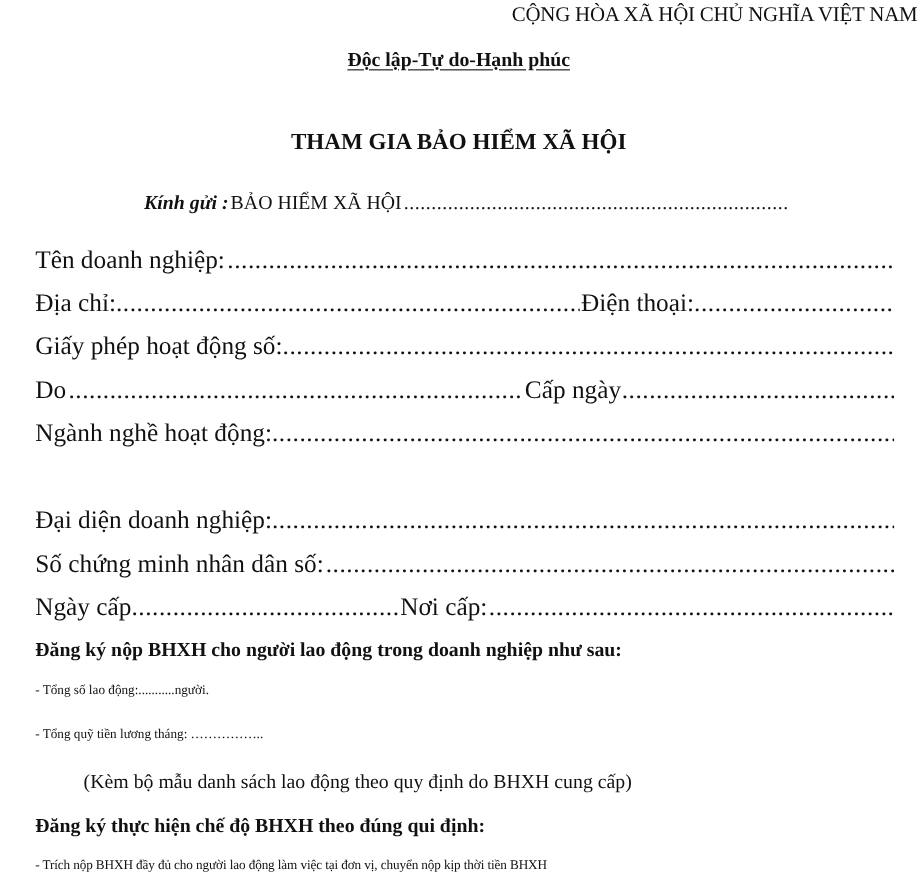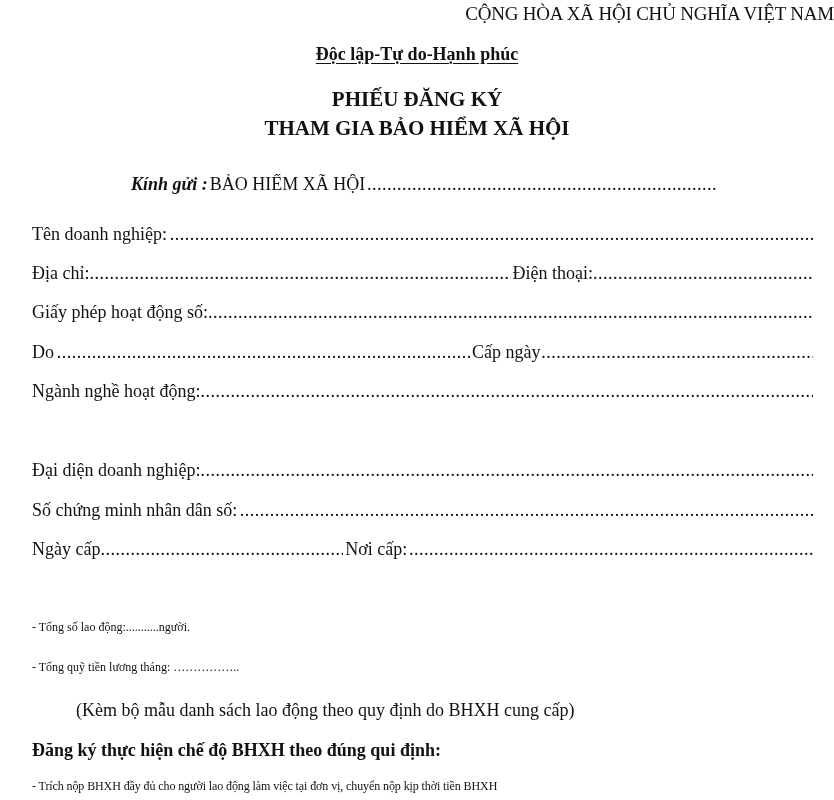--- a/index.html
+++ b/index.html
@@ -49,24 +49,24 @@
     .title2 {
       top: 116px;
       font-size: 21px;
       font-weight: bold;
     }
     .line {
       position: absolute;
       left: 32px;
       width: 781px;
       height: 26px;
-      font-size: 18px;
+      font-size: 23px;
       white-space: nowrap;
       display: flex;
-      align-items: flex-start;
+      align-items: center;
       overflow: hidden;
     }
     .line .lbl { flex: 0 0 auto; }
     .dots {
       flex: 1 1 auto;
       overflow: hidden;
       white-space: nowrap;
       letter-spacing: 0.5px;
     }
     .dots::before {
@@ -107,21 +107,20 @@
     .sp { display: inline-block; }
   </style>
 </head>
 <body>
 
 <div class="page">
 
   <div class="center nation">CỘNG HÒA XÃ HỘI CHỦ NGHĨA VIỆT NAM</div>
   <div class="center motto">Độc lập-Tự do-Hạnh phúc</div>
 
-  <div class="center title1">PHIẾU ĐĂNG KÝ</div>
   <div class="center title2">THAM GIA BẢO HIỂM XÃ HỘI</div>
 
   <div class="recipient">
     <span class="b">Kính gửi :</span>
     <span class="sp" style="width:6px"></span>
     <span>BẢO HIỂM XÃ HỘI</span>
     <span class="sp" style="width:6px"></span>
     <span class="dots"></span>
   </div>
 
@@ -173,20 +172,21 @@
 
   <div class="line" style="top:539px">
     <span class="lbl">Ngày cấp</span>
     <span class="dots fixed" style="width:243px"></span>
     <span class="sp" style="width:5px"></span>
     <span class="lbl">Nơi cấp:</span>
     <span class="sp" style="width:5px"></span>
     <span class="dots"></span>
   </div>
 
+  <div class="section-heading" style="top:580px">Đăng ký nộp BHXH cho người lao động trong doanh nghiệp như sau:</div>
 
   <div class="item" style="top:620px">
     <span>- Tổng số lao động:</span><span>...........</span><span>người.</span>
   </div>
 
   <div class="item" style="top:660px">
     <span>- Tổng quỹ tiền lương tháng:</span>
     <span>……………..</span>
   </div>
 

